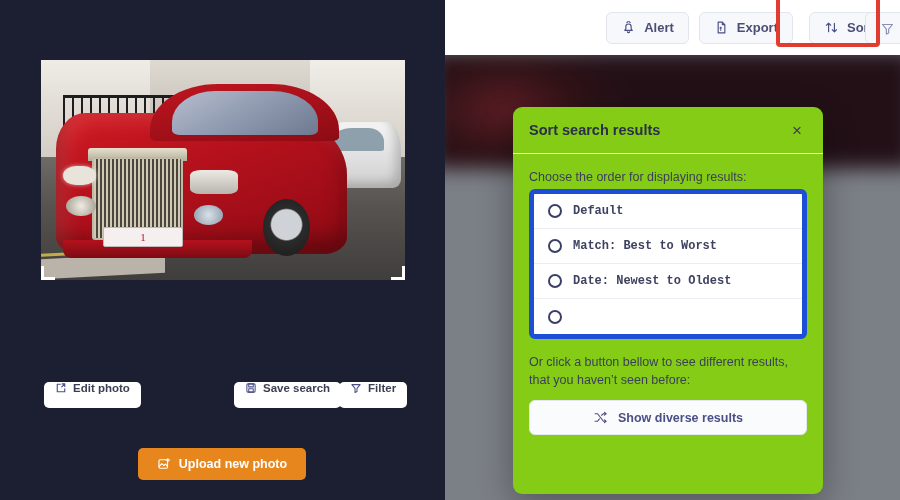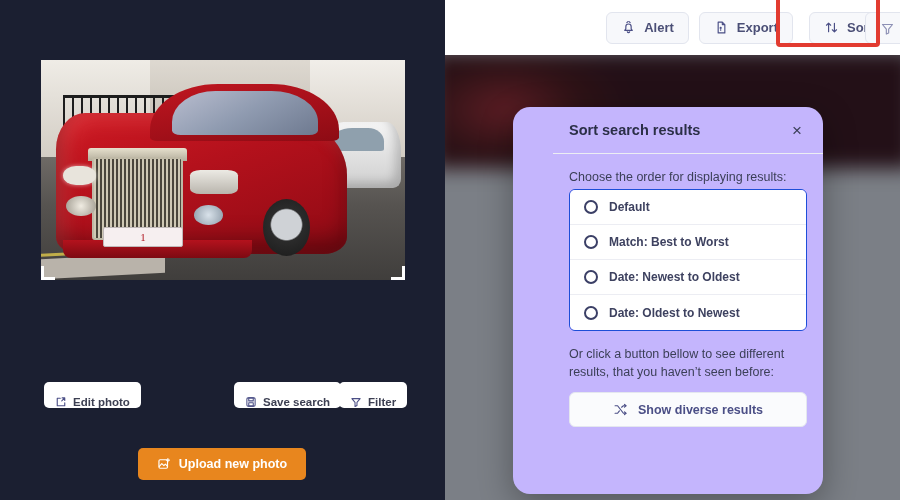--- a/index.html
+++ b/index.html
@@ -131,21 +131,21 @@
   .handle.bl { left: 41px; top: 266px; border-left: 3px solid #fff; border-bottom: 3px solid #fff; }
   .handle.br { left: 391px; top: 266px; border-right: 3px solid #fff; border-bottom: 3px solid #fff; }
 
   
   .left-actions {
     position: absolute; left: 44px; top: 382px; width: 360px; height: 26px;
   }
   .lbtn {
     position: absolute; top: 0; height: 26px;
     background: #ffffff; border-radius: 5px;
-    display: flex; align-items: flex-end; gap: 6px;
+    display: flex; align-items: flex-start; gap: 6px;
     padding: 0 11px;
     font-size: 11.5px; font-weight: 700; color: #3c3f52;
     cursor: pointer; white-space: nowrap;
   }
   .lbtn svg { width: 12px; height: 12px; flex: none; }
   #btn-edit-photo { left: 0; }
   #btn-save-search { left: 190px; }
   #btn-filter { left: 295px; }
 
   .upload-btn {
@@ -208,42 +208,42 @@
     background: #f7f8fb; border: 1px solid #e2e5ee; border-radius: 6px;
     display: flex; align-items: center;
     z-index: 5;
   }
   .filter-partial svg { width: 15px; height: 15px; }
 
   
   .modal {
     position: absolute; left: 513px; top: 107px;
     width: 310px; height: 387px;
-    background: #c4b5fd;
-    border-radius: 17px;
+    background: #84cc16;
+    border-radius: 9px;
     box-shadow: 0 10px 34px rgba(0,0,0,.32);
     z-index: 20;
-    display: flex; flex-direction: column; padding-left: 40px;
+    display: flex; flex-direction: column;
   }
   .modal-header {
     height: 47px; border-bottom: 1px solid #eceef3;
     display: flex; align-items: center; justify-content: space-between;
     padding: 0 16px;
   }
   .modal-title { font-size: 14.5px; font-weight: 700; color: #2b2f47; }
   .modal-close {
     width: 20px; height: 20px; cursor: pointer;
     color: #3b3f57; display: flex; align-items: center; justify-content: center;
     font-size: 17px; line-height: 1;
   }
   .modal-body { padding: 16px 16px 0 16px; flex: 1; }
   .modal-prompt { font-size: 12.5px; color: #3b3f57; margin-bottom: 5px; }
 
   .option-list {
-    border: 1px solid #1d4ed8; border-radius: 6px; overflow: hidden;
+    border: 5px solid #1d4ed8; border-radius: 6px; overflow: hidden; font-family: Liberation Mono, monospace;
   }
   .option-row {
     height: 35px; display: flex; align-items: center; gap: 11px;
     padding: 0 14px; cursor: pointer;
     border-bottom: 1px solid #ecedf3;
     font-size: 12px; font-weight: 700; color: #3e4260;
     background: #ffffff;
   }
   .option-row:last-child { border-bottom: none; }
   .option-row.selected { background: #e8edf7; }
@@ -398,21 +398,20 @@
         <div class="option-row">
           <span class="radio"></span>
           <span>Match: Best to Worst</span>
         </div>
         <div class="option-row">
           <span class="radio"></span>
           <span>Date: Newest to Oldest</span>
         </div>
         <div class="option-row">
           <span class="radio"></span>
-          <span>Date: Oldest to Newest</span>
         </div>
       </div>
 
       <div class="modal-note">Or click a button bellow to see different results, that you haven’t seen before:</div>
 
       <div class="diverse-btn">
         <svg viewBox="0 0 18 18" fill="none" stroke="#4b4f86" stroke-width="1.4" stroke-linecap="round" stroke-linejoin="round">
           <path d="M2.5 4.5h3l7 9h3"></path>
           <path d="M2.5 13.5h3l2.2-2.8"></path>
           <path d="M10.3 6.3 12.5 4.5h3"></path>

